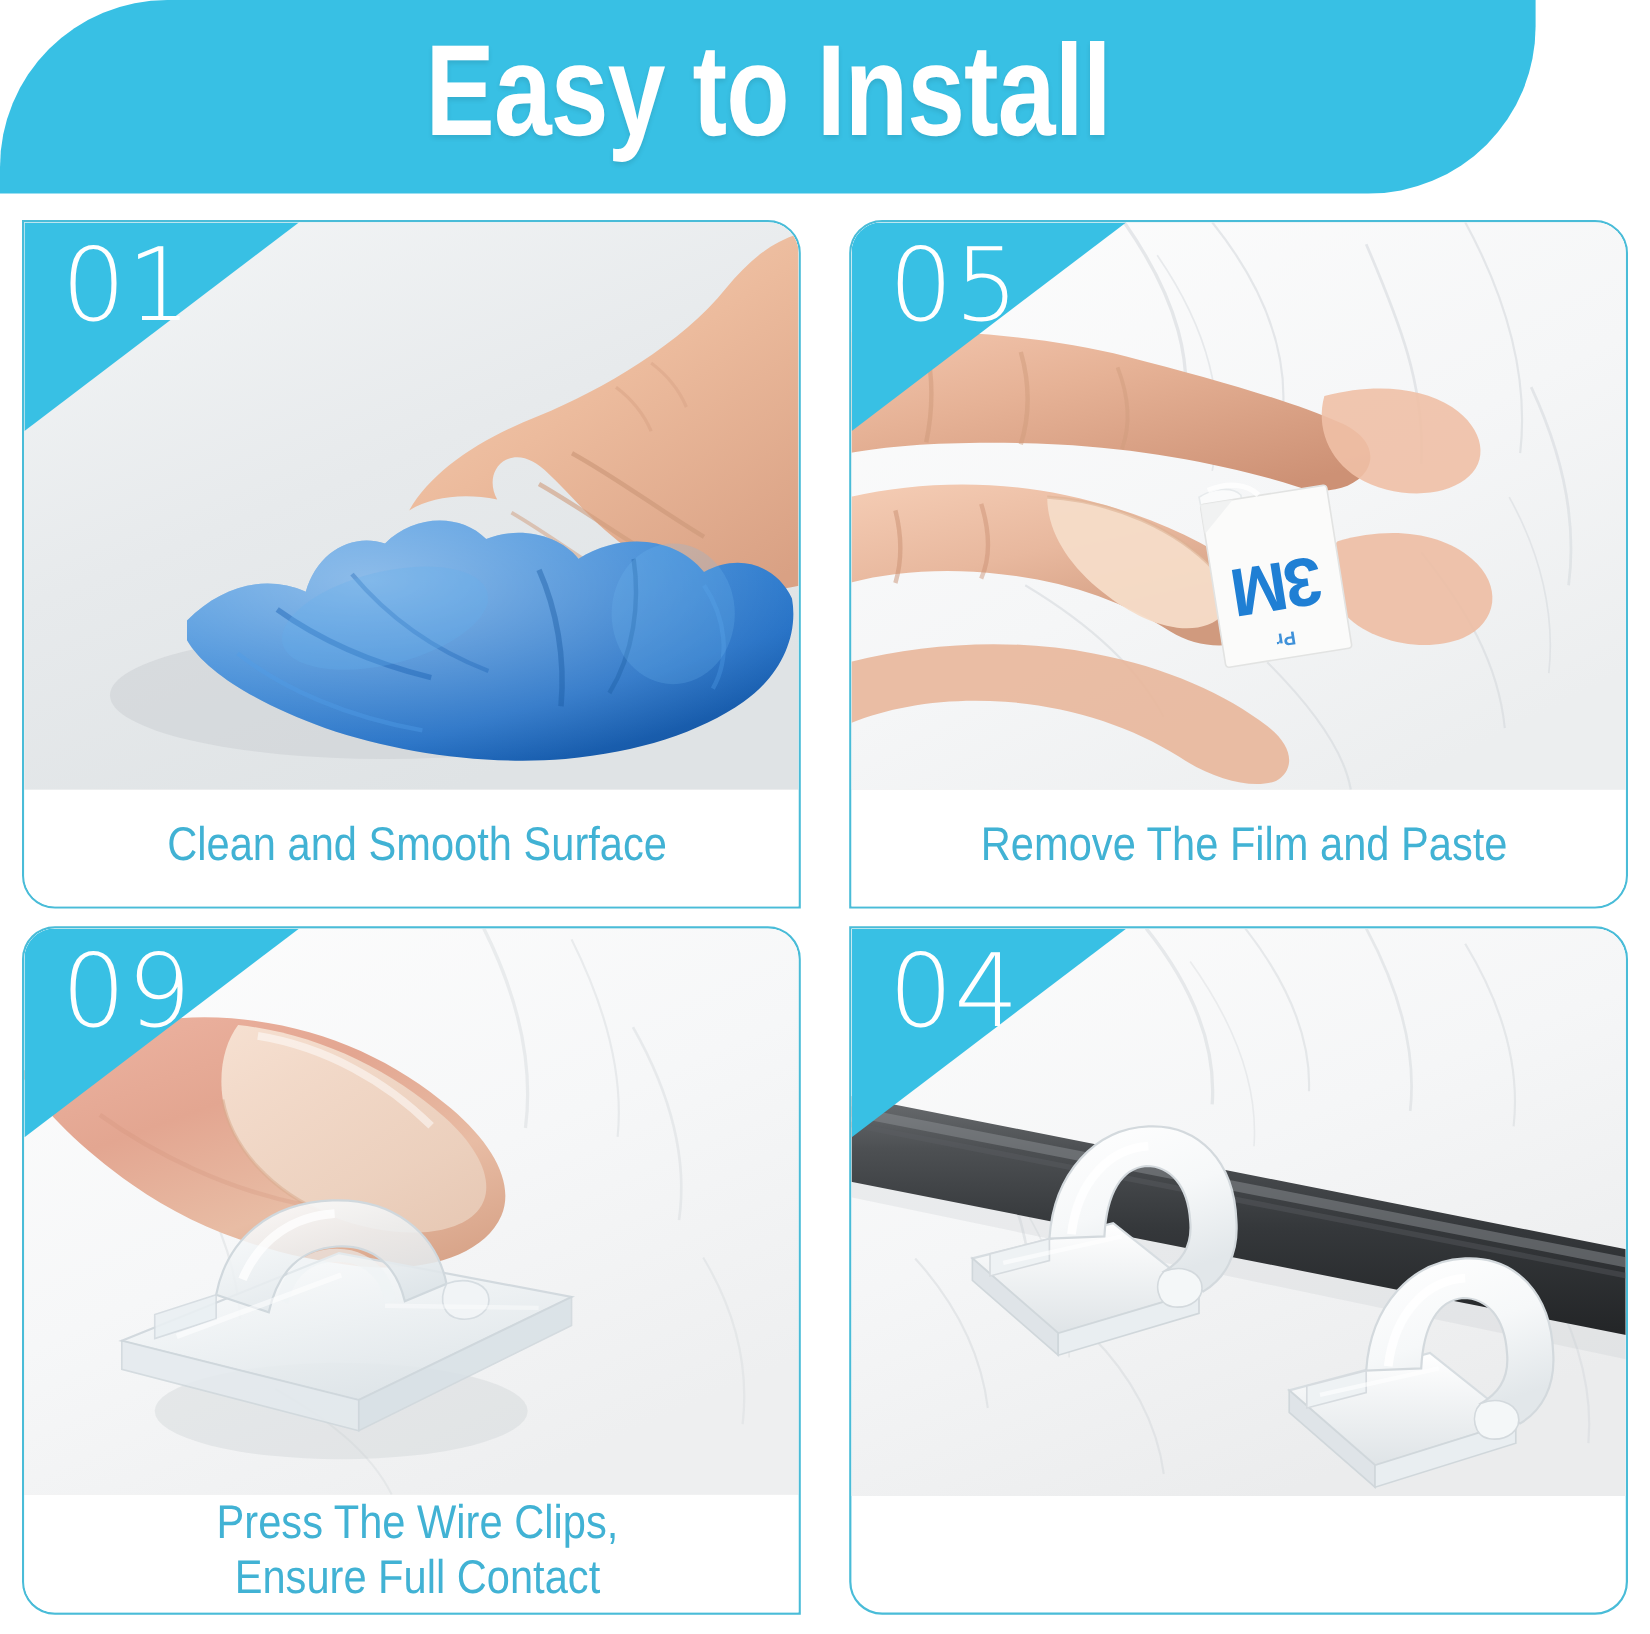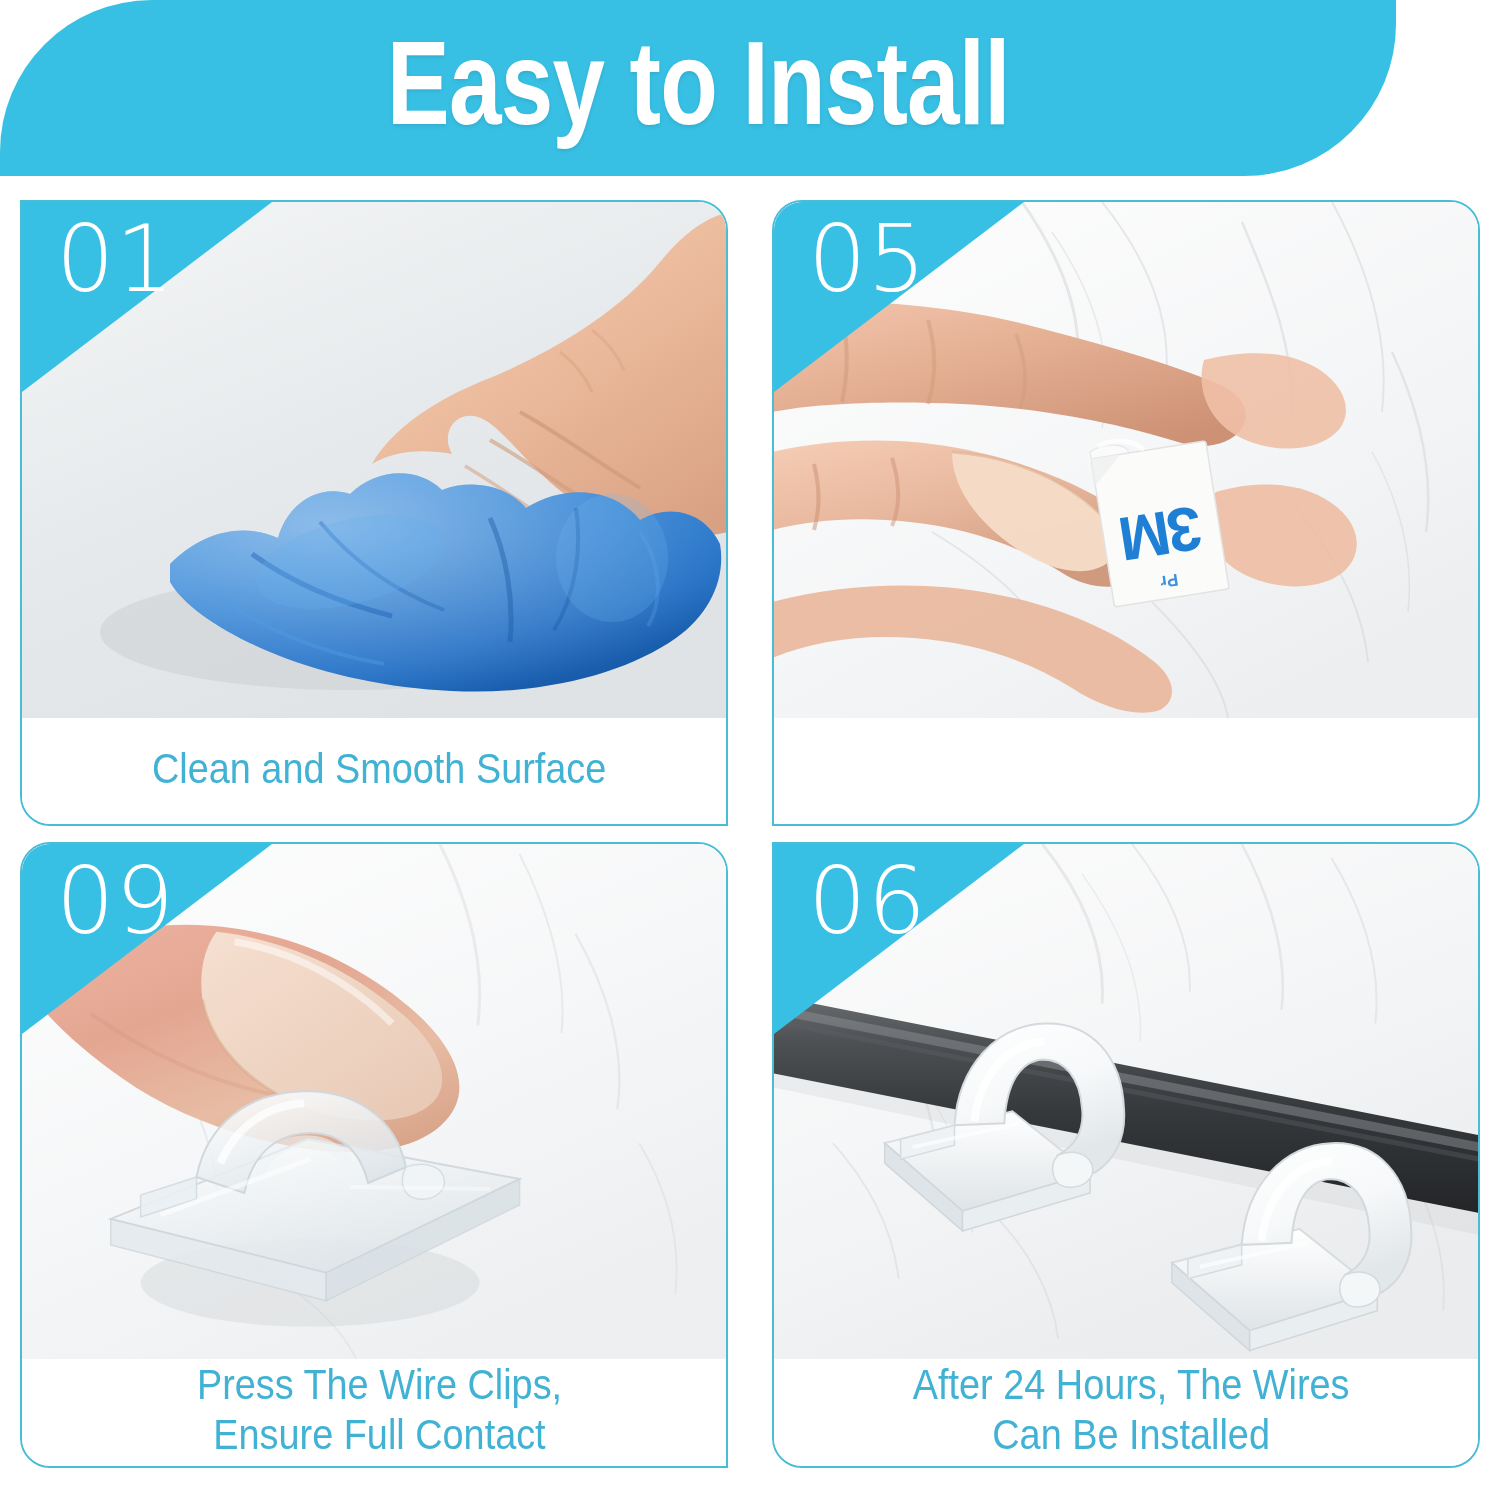--- a/index.html
+++ b/index.html
@@ -292,20 +292,23 @@
           </g>
         </g>
 
         <path d="M326 244 C344 236 362 238 372 248" stroke="#ffffff" stroke-width="5" fill="none" opacity="0.75"></path>
       </svg>
       <div class="badge">
         <div class="tri"></div>
         <div class="num">05</div>
       </div>
     </div>
+    <div class="caption">
+      <div class="caption-text">Remove The Film and Paste</div>
+    </div>
   </div>
 
   <div class="step-card c3">
     <div class="photo">
       <svg viewBox="0 0 708 516" preserveAspectRatio="xMidYMid slice">
         <defs>
           <linearGradient id="p3bg" x1="0" y1="0" x2="0.6" y2="1">
             <stop offset="0" stop-color="#fdfdfd"></stop>
             <stop offset="0.55" stop-color="#f6f7f8"></stop>
             <stop offset="1" stop-color="#eeeff0"></stop>
@@ -464,22 +467,18 @@
                    C596 354 580 336 558 336 C536 338 522 360 520 400 Z" fill="url(#p4clip)" stroke="#d3d9dd" stroke-width="2"></path>
           <path d="M574 432 C588 426 604 430 608 442 C612 456 598 466 582 464
                    C568 462 564 442 574 432 Z" fill="#f4f7f8" stroke="#d3d9dd" stroke-width="1.5"></path>
           <path d="M470 402 L416 416 L416 436 L470 422 Z" fill="#eef2f4" stroke="#d6dbdf" stroke-width="1.5"></path>
           <path d="M490 398 C496 348 526 320 560 318" stroke="#ffffff" stroke-width="8" fill="none" opacity="0.85"></path>
           <path d="M428 424 L536 400" stroke="#ffffff" stroke-width="4" fill="none" opacity="0.6"></path>
         </g>
       </svg>
       <div class="badge">
         <div class="tri"></div>
-        <div class="num">06</div>
+        <div class="num">04</div>
       </div>
     </div>
-    <div class="caption">
-      <div class="caption-text">After 24 Hours, The Wires
-Can Be Installed</div>
-    </div>
   </div>
 
 </div>
 
 </body></html>

